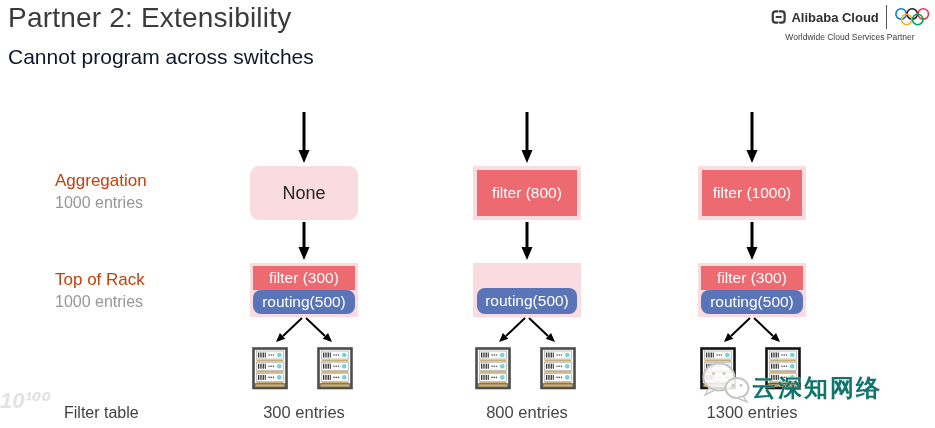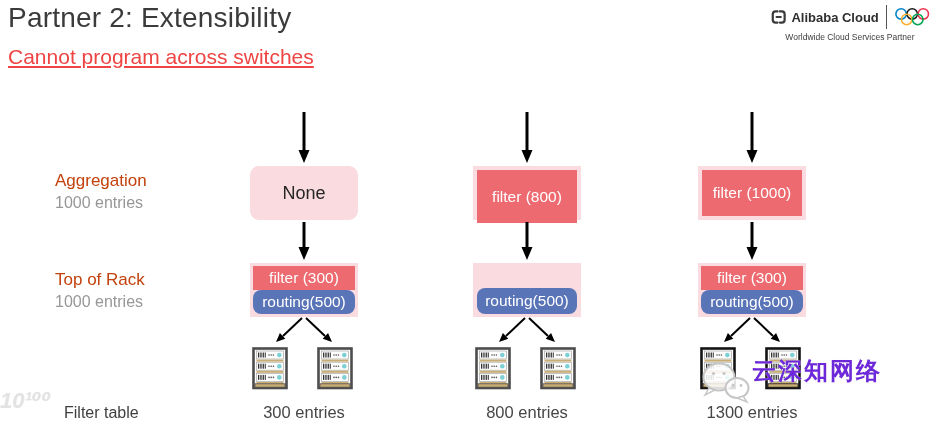--- a/index.html
+++ b/index.html
@@ -2,21 +2,21 @@
 <html><head>
 <meta charset="utf-8">
 <style>
   html,body{margin:0;padding:0;}
   body{width:935px;height:428px;overflow:hidden;background:#ffffff;position:relative;
        font-family:"Liberation Sans","DejaVu Sans",sans-serif;}
   .abs{position:absolute;}
 
   
   .title{left:8px;top:2px;font-size:28px;color:#3b3b3b;letter-spacing:.2px;}
-  .subtitle{left:8px;top:45px;font-size:21px;color:#ef4444;text-decoration:underline;}
+  .subtitle{left:8px;top:45px;font-size:21px;color:#0f172a;}
 
   
   .logo{right:5px;top:4px;width:160px;text-align:center;}
   .logo-row{display:flex;align-items:center;justify-content:flex-end;gap:4px;height:26px;}
   .brand{font-size:13px;font-weight:bold;color:#2f2f2f;white-space:nowrap;}
   .logo-div{width:1px;height:24px;background:#555;margin:0 3px;}
   .tagline{font-size:8.5px;color:#3d3d3d;margin-top:2px;white-space:nowrap;}
 
   
   .rowlab{left:55px;width:150px;}
@@ -24,36 +24,36 @@
   .rowlab .l2{font-size:16px;color:#979797;margin-top:3px;}
 
   
   .box{position:absolute;width:108px;height:54px;background:#fadce0;box-sizing:border-box;}
   .bar{position:absolute;display:flex;align-items:center;justify-content:center;
        color:#fff;font-size:15.5px;white-space:nowrap;}
   .red{background:#ed6a70;}
   .blue{background:#5a74b8;border-radius:8px;}
   .none-box{display:flex;align-items:center;justify-content:center;
             font-size:18px;color:#262626;border-radius:9px;}
-  .bar-top{left:4px;right:4px;top:4px;height:53px;}
+  .bar-top{left:4px;right:4px;top:4px;height:46px;}
   .bar-full{left:4px;right:4px;top:4px;bottom:4px;}
   .half-top{left:3px;right:3px;top:3px;height:24px;}
   .half-bot{left:3px;right:3px;top:27px;height:24px;}
   .bar-bottom{left:4px;right:4px;bottom:3px;height:26px;}
 
   
   .entries{top:403px;width:160px;text-align:center;font-size:16.5px;color:#464646;}
   .filter-table{left:64px;top:404px;font-size:16px;color:#3f3f3f;z-index:3;}
 
   
   .wm-left{left:0;top:388px;z-index:1;color:#e3e3e3;font-weight:bold;
            font-size:26px;display:flex;align-items:center;gap:13px;
            text-shadow:0 0 1px #f2f2f2;}
   .wm-left .mark{font-size:22px;font-style:italic;}
-  .wm-right-text{left:752px;top:355px;font-size:24px;color:#6d28d9;z-index:4;
+  .wm-right-text{left:752px;top:372px;font-size:24px;color:#0f766e;z-index:4;
                  font-weight:bold;letter-spacing:2px;text-shadow:0 0 1px #e9e9e9;}
   svg.overlay{position:absolute;left:0;top:0;pointer-events:none;}
   .ar{stroke:#000;stroke-width:3;}
   .ar2{stroke:#000;stroke-width:2;}
 </style>
 </head>
 <body>
 
 <div class="abs title">Partner 2: Extensibility</div>
 <div class="abs subtitle">Cannot program across switches</div>

